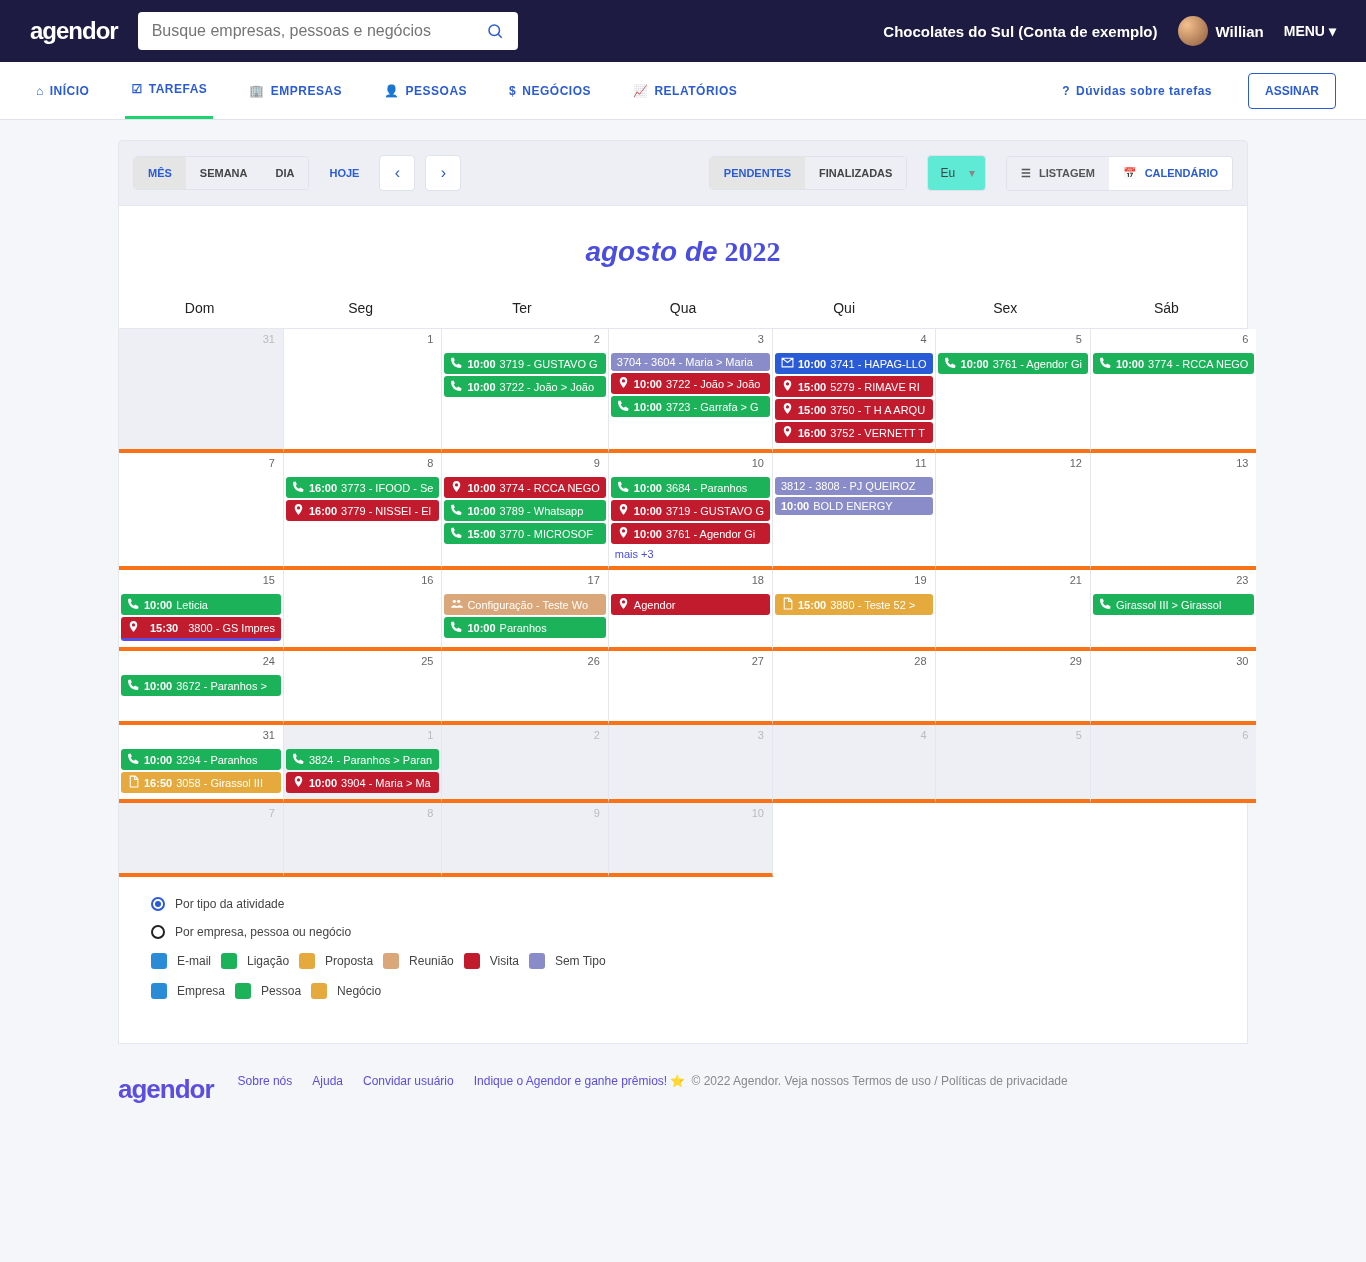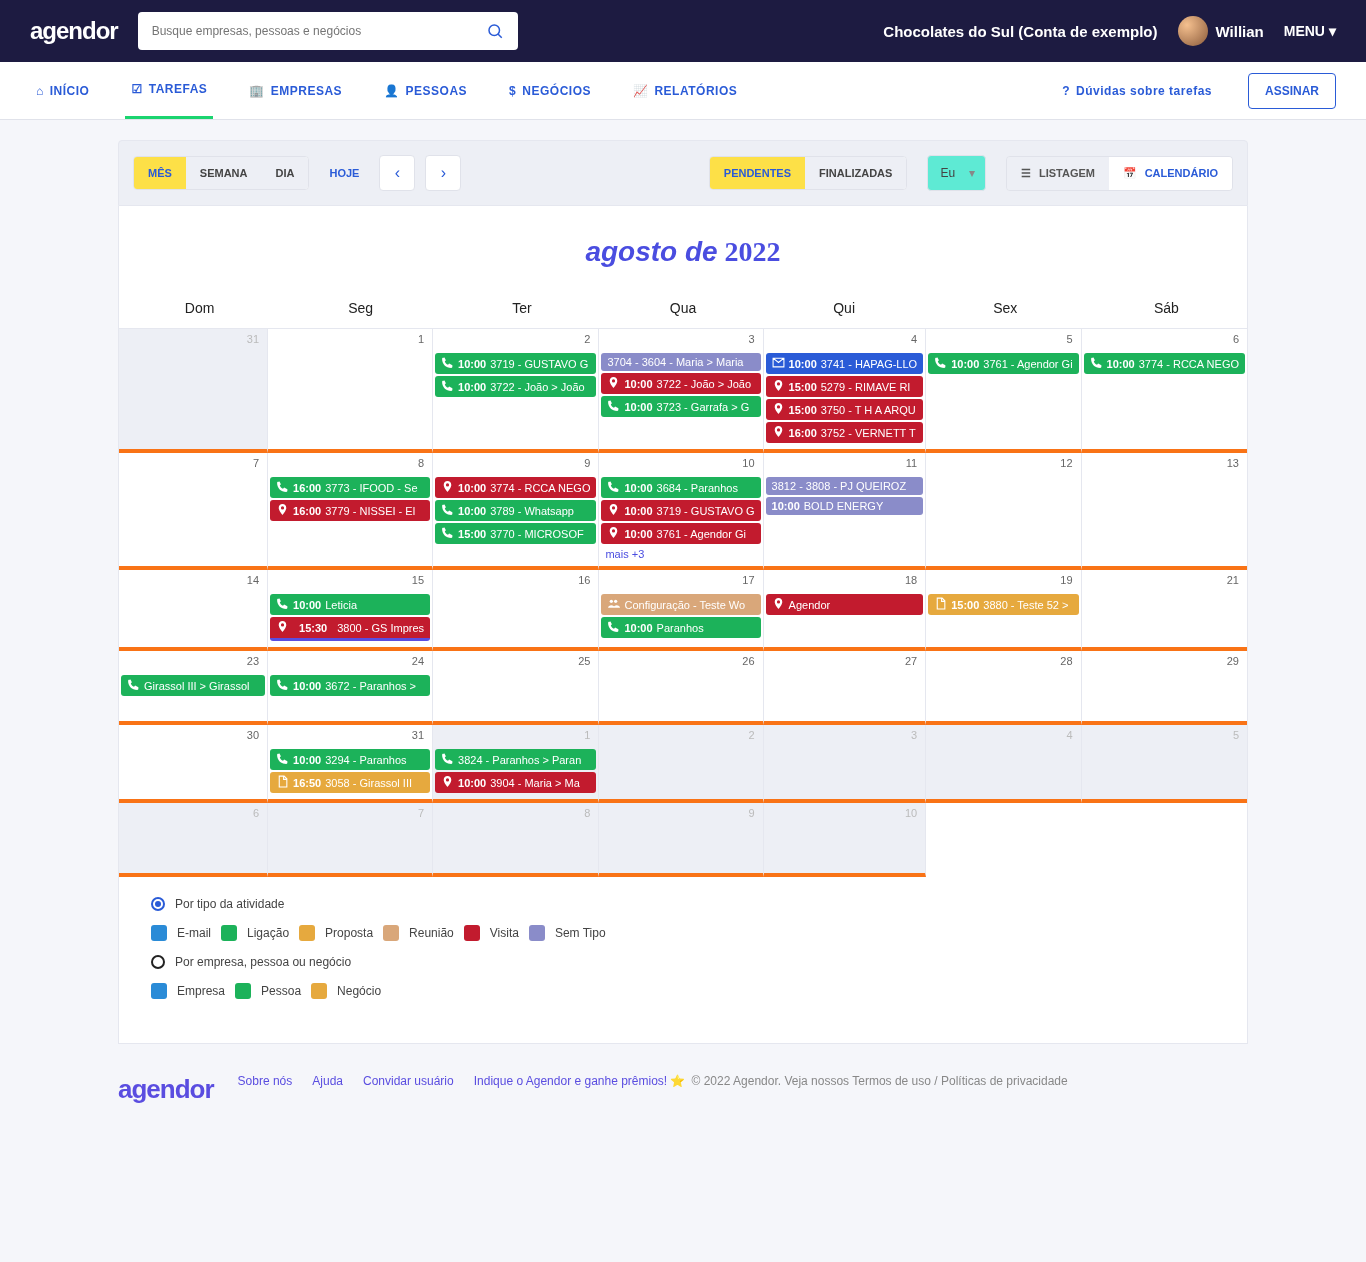--- a/index.html
+++ b/index.html
@@ -1,38 +1,38 @@
 <!DOCTYPE html>
 <html><head>
 <meta charset="utf-8">
 <style>
 *{box-sizing:border-box;margin:0;padding:0;font-family:"Segoe UI",Arial,sans-serif;}
 body{background:#f5f6fa;}
 .header{background:#1d1b41;color:#fff;display:flex;align-items:center;padding:12px 30px;gap:20px;}
 .logo{font-weight:900;font-size:24px;letter-spacing:-1px;}
 .search-box{flex:0 0 380px;background:#fff;border-radius:4px;display:flex;align-items:center;padding:10px 14px;}
-.search-box input{flex:1;border:none;outline:none;font-size:12px;color:#a16207;}
+.search-box input{flex:1;border:none;outline:none;font-size:16px;color:#a16207;}
 .search-box svg{width:18px;height:18px;stroke:#2a5bd7;}
 .header-spacer{flex:1;}
 .account-name{font-weight:700;font-size:15px;}
 .user-block{display:flex;align-items:center;gap:8px;}
 .avatar{width:30px;height:30px;border-radius:50%;background:radial-gradient(circle at 30% 30%,#f5c08f,#8a5a3a);}
 .user-name{font-weight:700;font-size:15px;}
 .menu-btn{font-weight:700;font-size:14px;display:flex;align-items:center;gap:4px;cursor:pointer;}
 .nav{background:#fff;border-bottom:1px solid #e0e2ea;display:flex;align-items:center;padding:0 30px;gap:30px;font-size:12px;font-weight:700;color:#2a5bd7;}
 .nav-item{display:flex;align-items:center;gap:6px;padding:20px 6px;cursor:pointer;letter-spacing:.5px;}
 .nav-item.active{border-bottom:3px solid #1bd46f;}
 .nav-spacer{flex:1;}
 .nav-help{color:#2a5bd7;font-size:12px;font-weight:700;}
 .assinar{border:1px solid #2a5bd7;border-radius:4px;padding:10px 16px;color:#2a5bd7;font-weight:700;font-size:12px;cursor:pointer;}
 .container{max-width:1130px;margin:20px auto;}
 .toolbar{background:#edeff5;border:1px solid #e5e7ef;border-radius:4px 4px 0 0;padding:14px;display:flex;align-items:center;gap:20px;}
 .seg{display:flex;border:1px solid #e0e2ea;border-radius:4px;overflow:hidden;background:#fff;}
 .seg>div{padding:10px 14px;font-size:11px;font-weight:700;color:#444;cursor:pointer;background:#edeff5;}
-.seg>div.active{background:#fde047;color:#2a5bd7;}
+.seg>div.active{background:#e5e5e5;color:#2a5bd7;}
 .hoje{font-size:11px;font-weight:700;color:#2a5bd7;cursor:pointer;}
 .arrows{display:flex;gap:10px;}
 .arrow-btn{width:36px;height:36px;background:#fff;border:1px solid #e0e2ea;border-radius:4px;display:flex;align-items:center;justify-content:center;cursor:pointer;color:#2a5bd7;}
 .toolbar-spacer{flex:1;}
 .filter-select{background:#5eead4;border:1px solid #e0e2ea;border-radius:4px;padding:10px 30px 10px 12px;font-size:12px;color:#444;position:relative;cursor:pointer;}
 .filter-select::after{content:"▾";position:absolute;right:10px;color:#888;}
 .view-seg{display:flex;border:1px solid #e0e2ea;border-radius:4px;overflow:hidden;}
 .view-seg>div{padding:10px 14px;font-size:11px;font-weight:700;display:flex;align-items:center;gap:8px;cursor:pointer;}
 .view-seg .list{background:#edeff5;color:#555;}
 .view-seg .cal{background:#fff;color:#2a5bd7;}
@@ -357,23 +357,20 @@
             <span>BOLD ENERGY</span>
           </div>
         </div>
         <div class="cell in">
           <div class="daynum">12</div>
         </div>
         <div class="cell in">
           <div class="daynum">13</div>
         </div>
         <div class="cell in">
-          <div class="daynum">14</div>
-        </div>
-        <div class="cell in">
           <div class="daynum">15</div>
           <div class="event ev-green">
             <span><svg class="icon" viewBox="0 0 24 24" fill="currentColor">
                 <path d="M6 2l3 6-2 2c1 3 3 5 6 6l2-2 6 3v3c0 1-1 2-2 2C9 22 2 15 2 5c0-1 1-2 2-2h2z"></path>
               </svg></span>
             <span class="time">10:00</span>
             <span>Leticia</span>
           </div>
           <div class="event ev-red-border">
             <span><svg class="icon" viewBox="0 0 24 24" fill="currentColor">
@@ -522,40 +519,40 @@
         </div>
         <div class="cell out">
           <div class="daynum">10</div>
         </div>
       </div>
 
     <div class="legend">
       <div class="leg-row">
         <span class="radio on"></span>
         <span class="leg-label">Por tipo da atividade</span>
+      </div>
+      <div class="leg-row">
+        <span class="radio off"></span>
+        <span class="leg-label">Por empresa, pessoa ou negócio</span>
       </div>
       <div class="leg-row">
         <span class="swatch sw-blue"></span>
           <span class="leg-label">E-mail</span>
         <span class="swatch sw-green"></span>
           <span class="leg-label">Ligação</span>
         <span class="swatch sw-orange"></span>
           <span class="leg-label">Proposta</span>
         <span class="swatch sw-peach"></span>
           <span class="leg-label">Reunião</span>
         <span class="swatch sw-red"></span>
           <span class="leg-label">Visita</span>
         <span class="swatch sw-purple"></span>
           <span class="leg-label">Sem Tipo</span>
       </div>
       <div class="leg-row">
-        <span class="radio off"></span>
-        <span class="leg-label">Por empresa, pessoa ou negócio</span>
-      </div>
-      <div class="leg-row">
         <span class="swatch sw-blue"></span>
           <span class="leg-label">Empresa</span>
         <span class="swatch sw-green"></span>
           <span class="leg-label">Pessoa</span>
         <span class="swatch sw-orange"></span>
           <span class="leg-label">Negócio</span>
       </div>
     </div>
   </div>
 </div>

